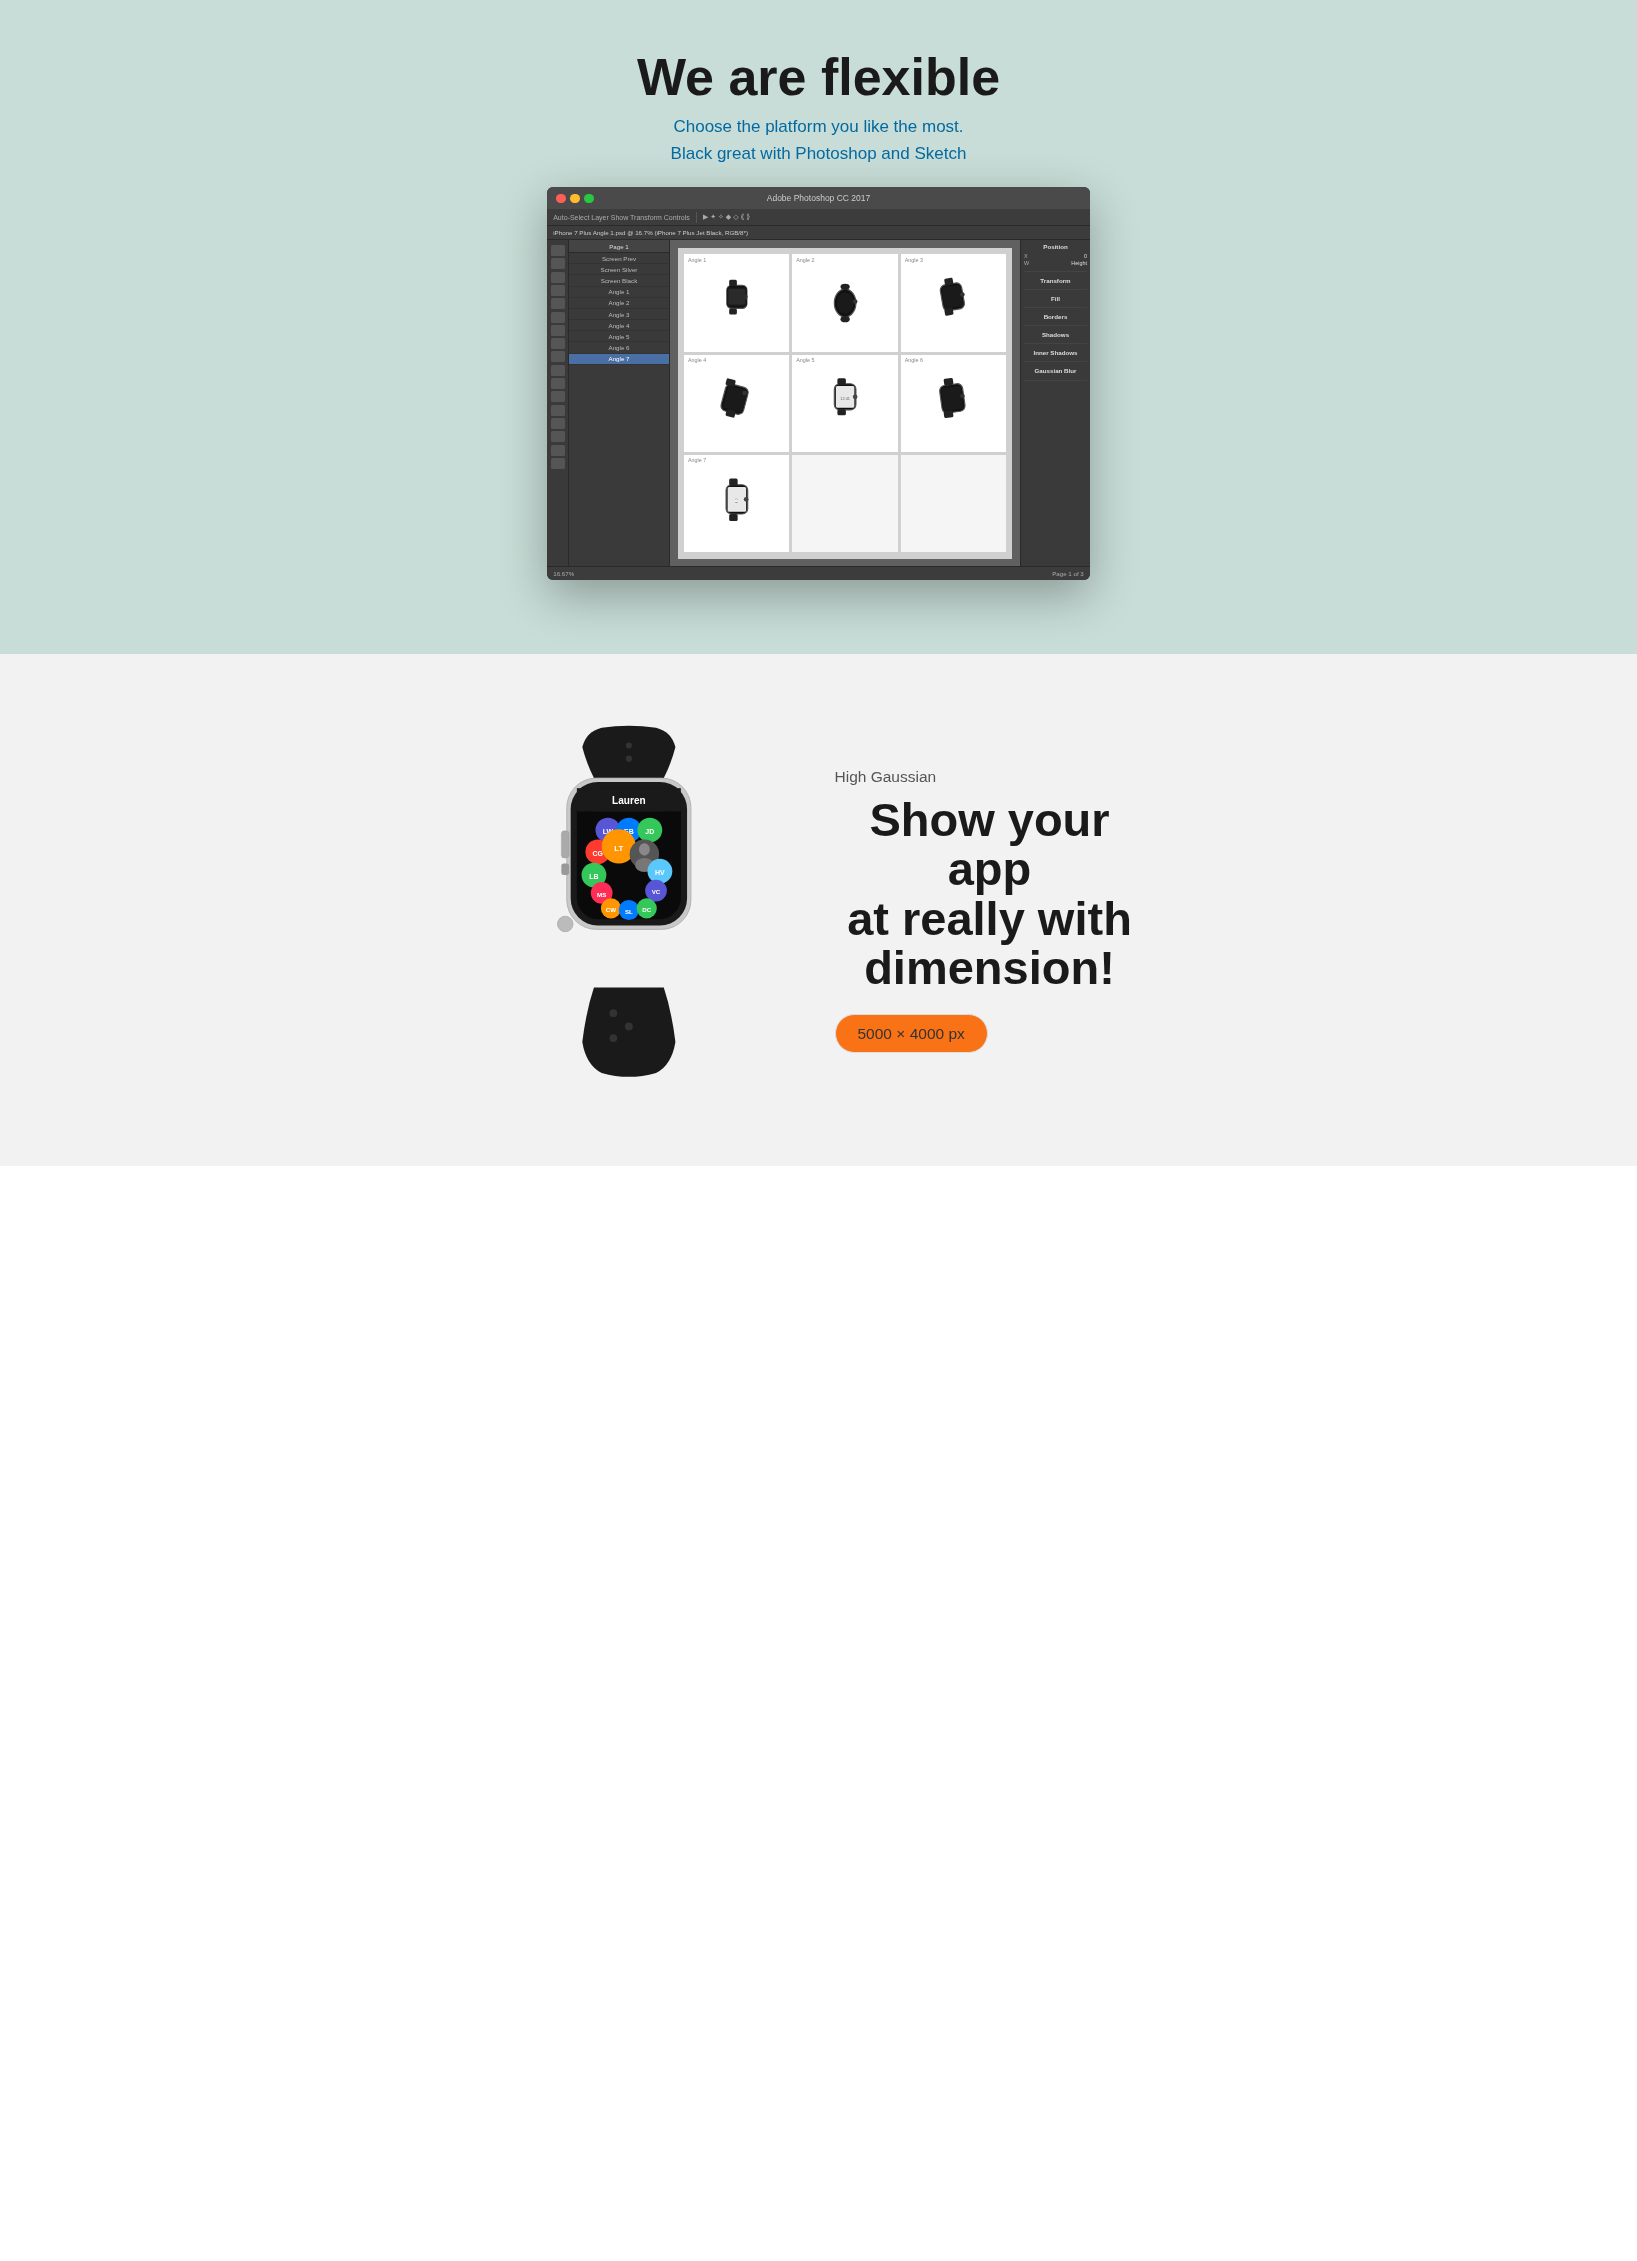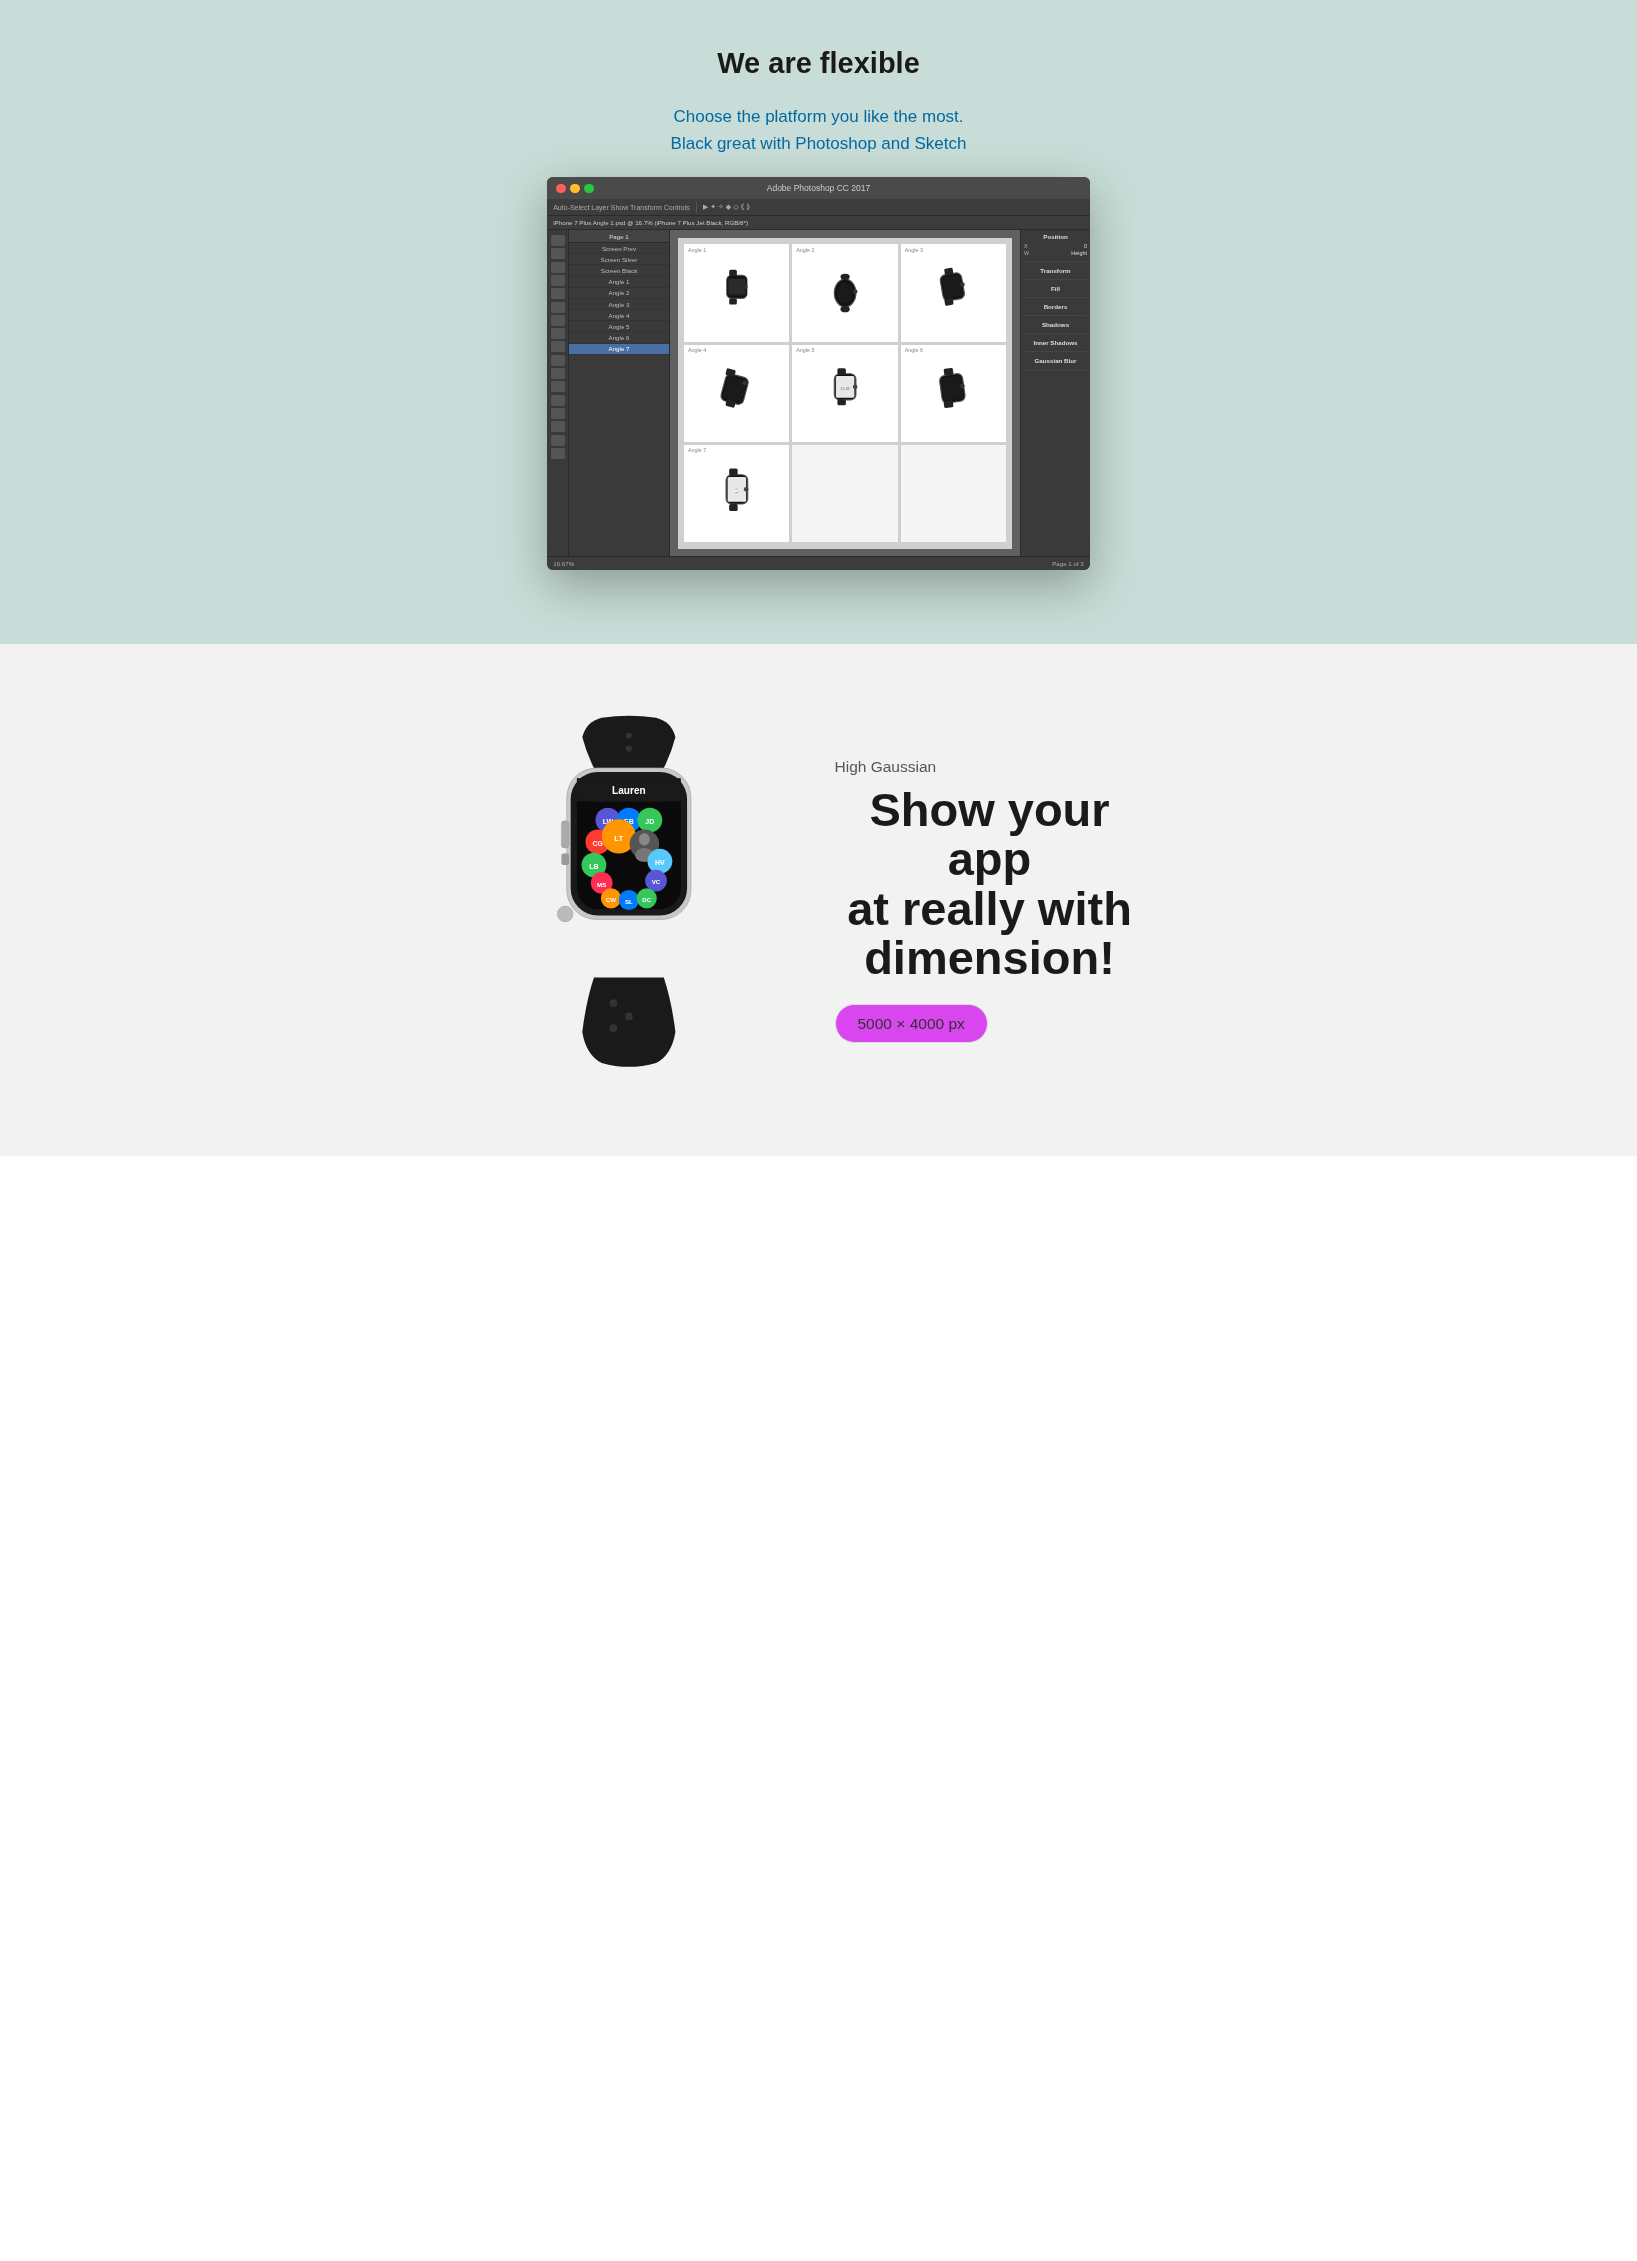--- a/index.html
+++ b/index.html
@@ -5,24 +5,24 @@
     * { margin: 0; padding: 0; box-sizing: border-box; }
     body { font-family: -apple-system, BlinkMacSystemFont, 'Helvetica Neue', Arial, sans-serif; background: #fff; }
 
     
     .section-flexible {
       background: #c8ddd7;
       padding: 47px 15.5px 62px;
       text-align: center;
     }
     .section-flexible h1 {
-      font-size: 29px;
+      font-size: 52px;
       font-weight: 800;
       color: #1a1a1a;
-      margin-bottom: 23px;
+      margin-bottom: 6px;
     }
     .section-flexible p {
       font-size: 17px;
       color: #0369a1;
       line-height: 1.6;
       margin-bottom: 20px;
     }
 
     
     .ps-window {
@@ -235,21 +235,21 @@
     .quality-heading {
       font-size: 47px;
       font-weight: 900;
       color: #1a1a1a;
       line-height: 1.05;
       margin-bottom: 22px;
       text-align: center;
     }
     .quality-badge {
       display: inline-block;
-      background: #d946ef;
+      background: #f97316;
       border: 1.6px solid #ddd;
       border-radius: 23px;
       padding: 9.3px 22px;
       font-size: 15.5px;
       color: #333;
       font-weight: 500;
     }
   </style>
 </head>
 <body>

